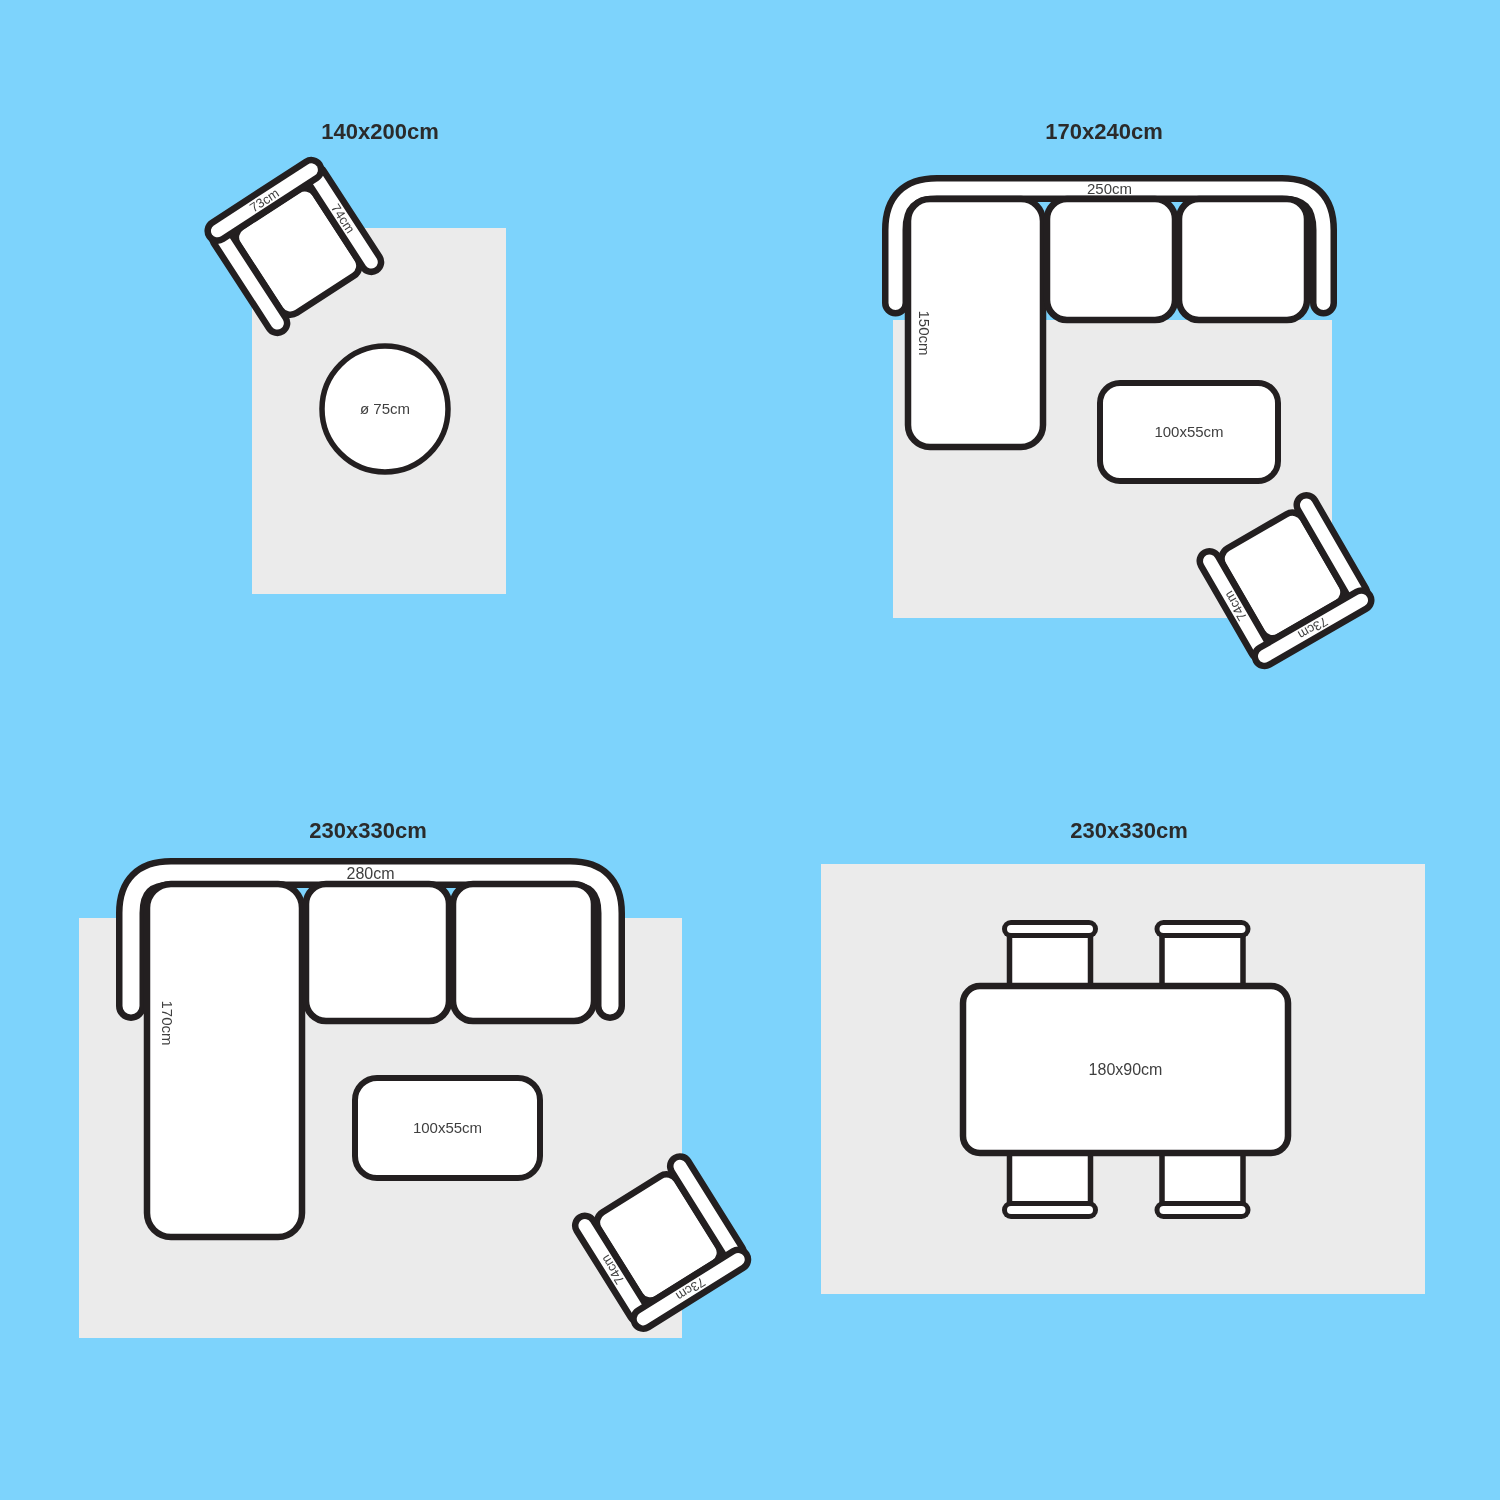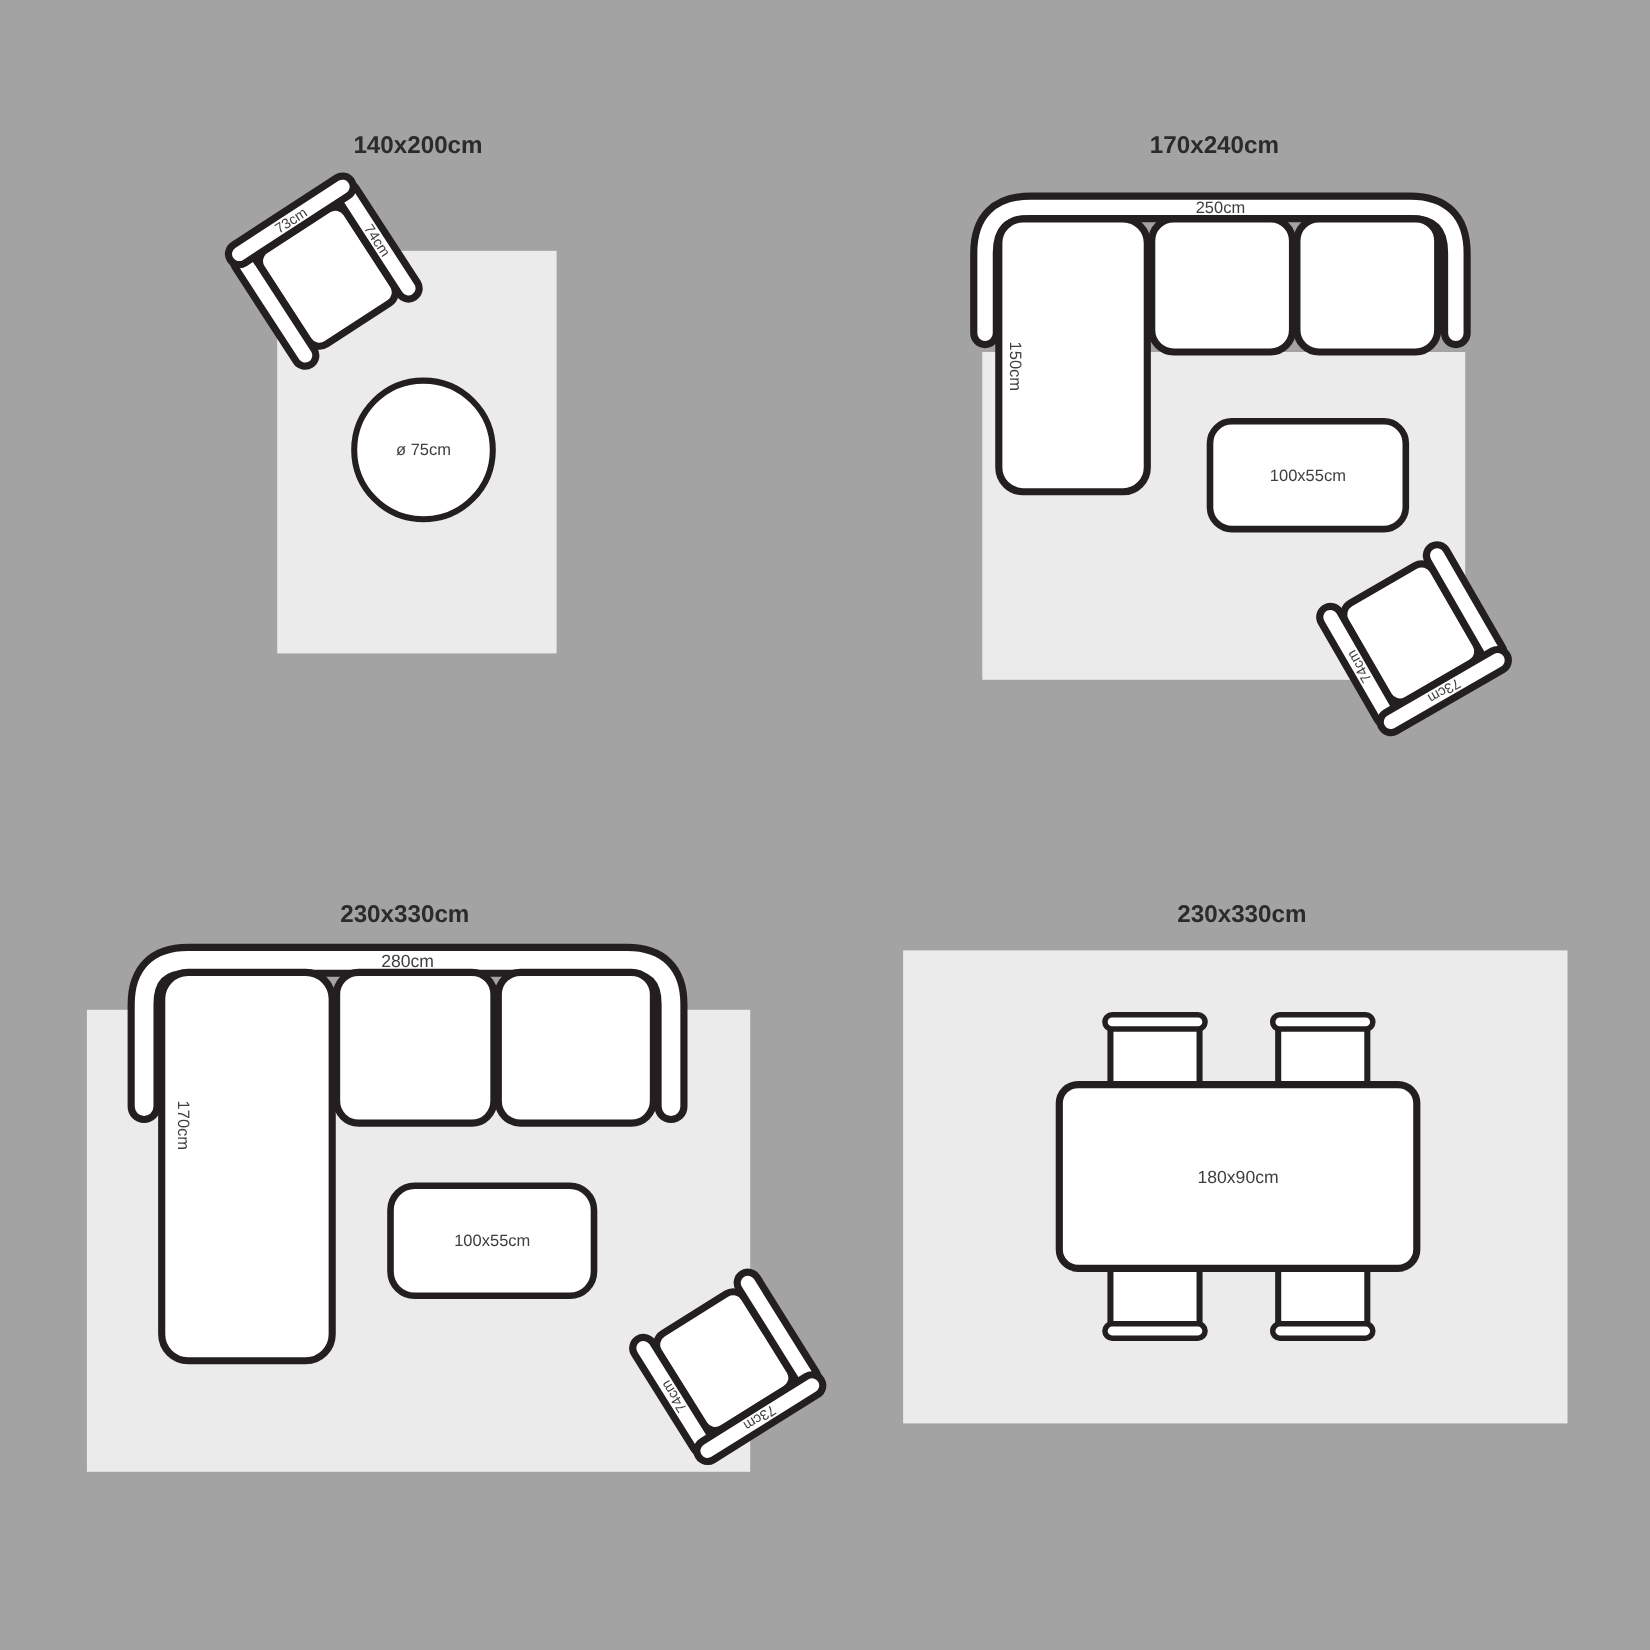--- a/index.html
+++ b/index.html
@@ -1,20 +1,20 @@
 <!DOCTYPE html>
 <html><head>
 <meta charset="utf-8">
 <style>
   html, body { margin: 0; padding: 0; background: #ffffff; }
   .canvas {
     position: relative;
     width: 1500px;
     height: 1500px;
-    background: #a3a3a3;
+    background: #7dd3fc;
     font-family: "Liberation Sans", sans-serif;
   }
   svg { display: block; }
 
   .rug { fill: #ebebeb; stroke: none; }
 
   .outline { fill: #ffffff; stroke: #231f20; }
   .sw65 { stroke-width: 6.5; }
   .sw6  { stroke-width: 6; }
   .sw55 { stroke-width: 5.5; }

